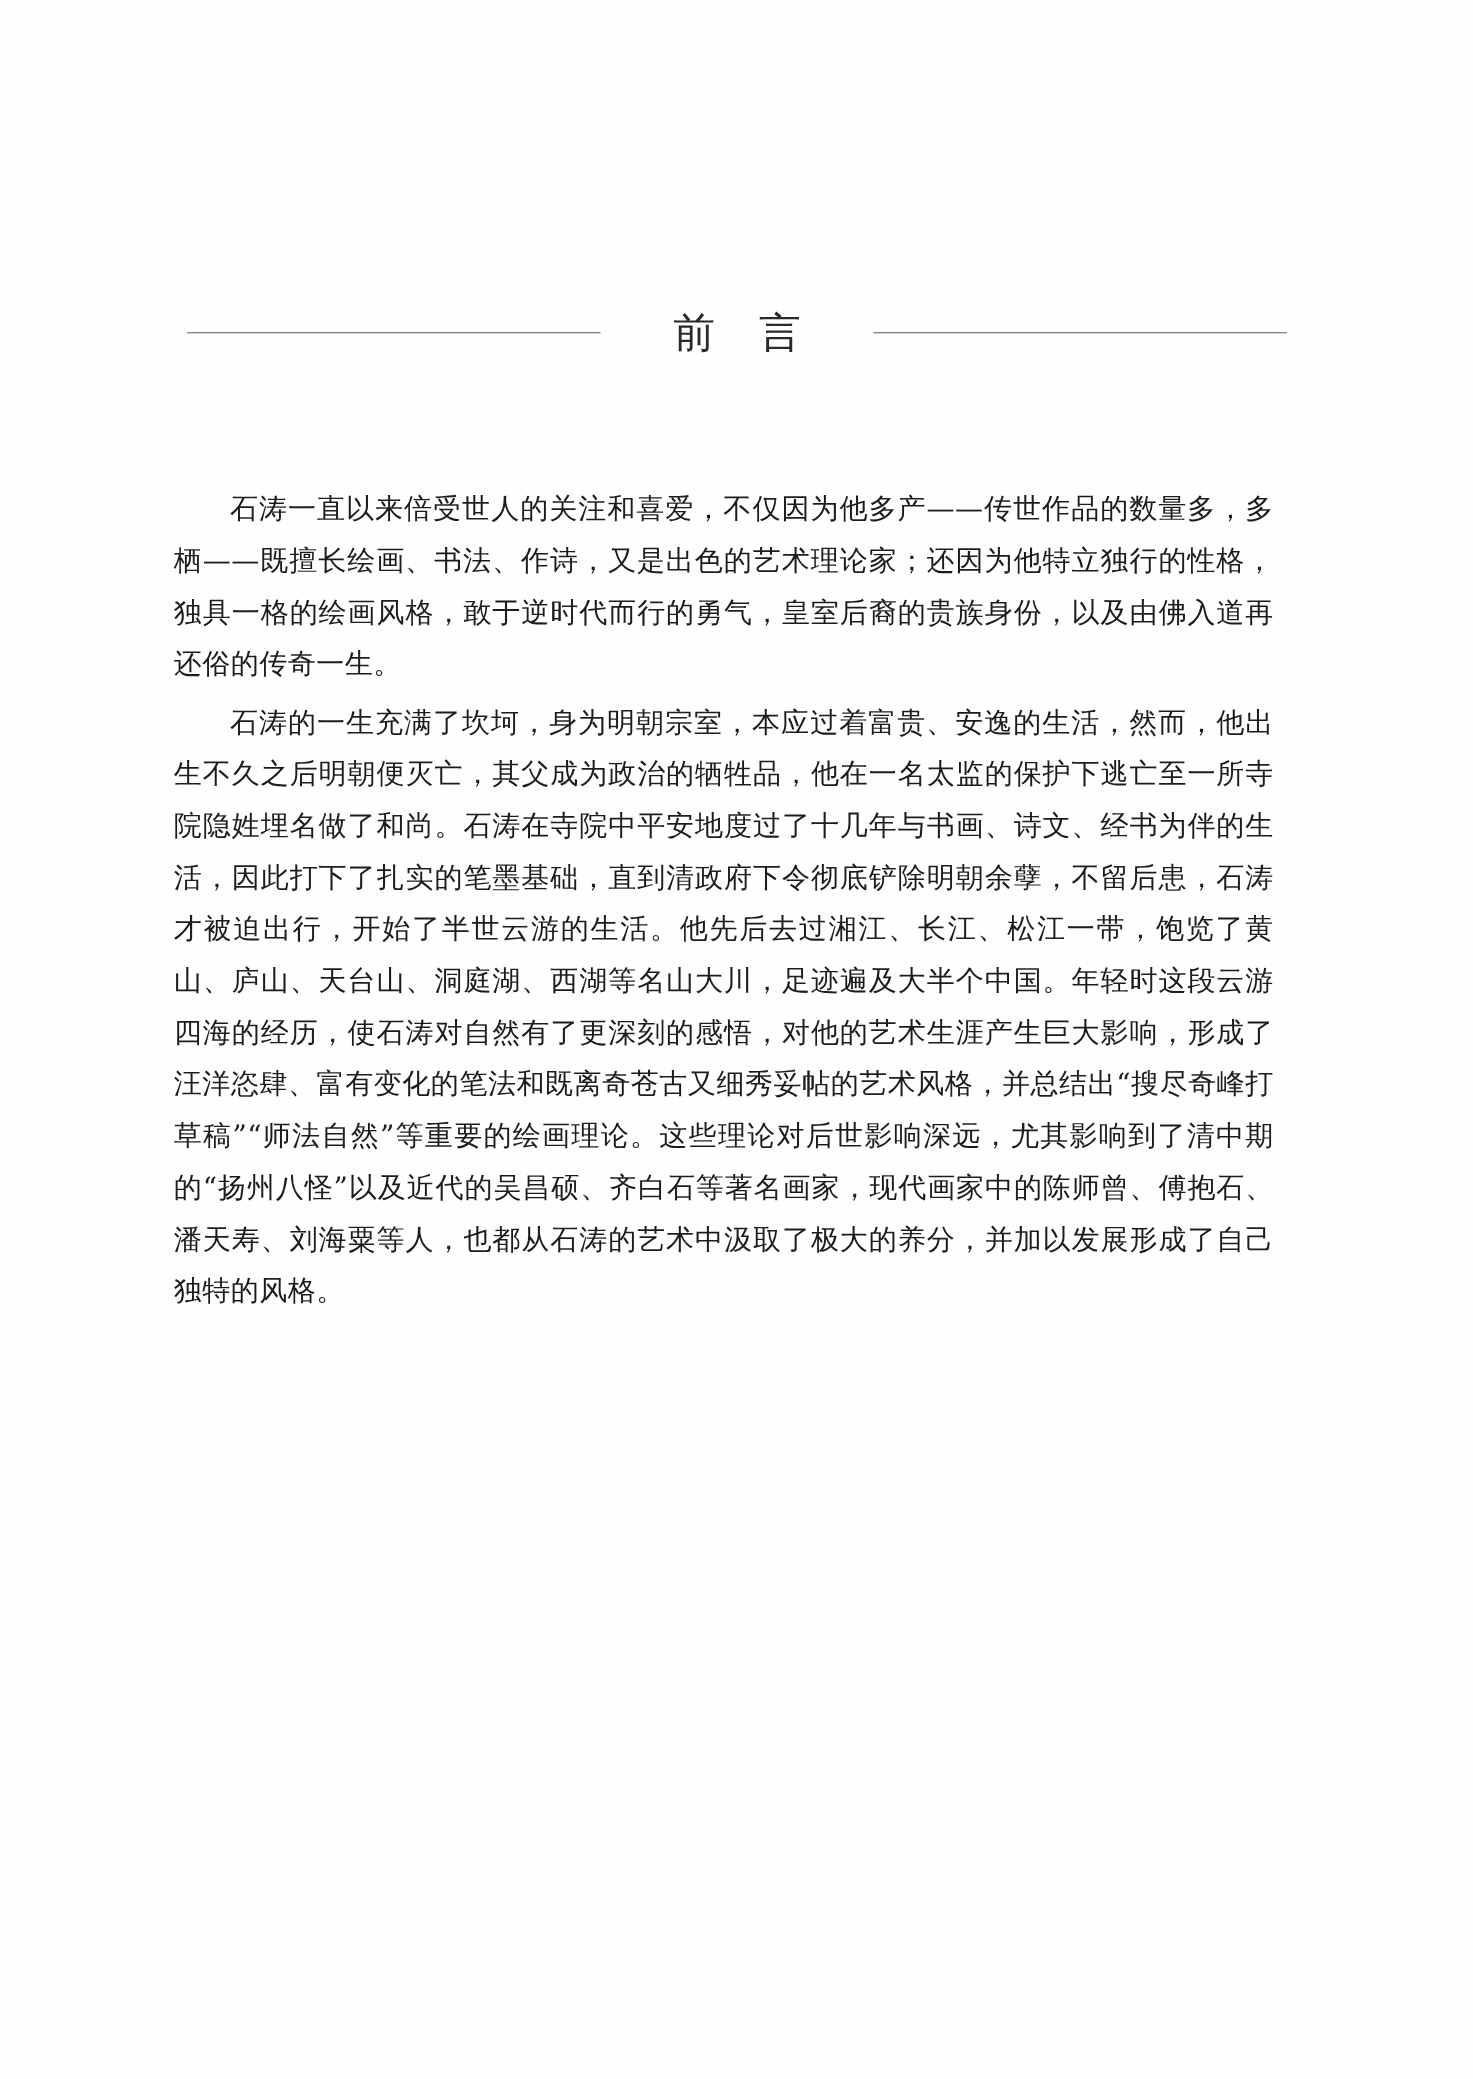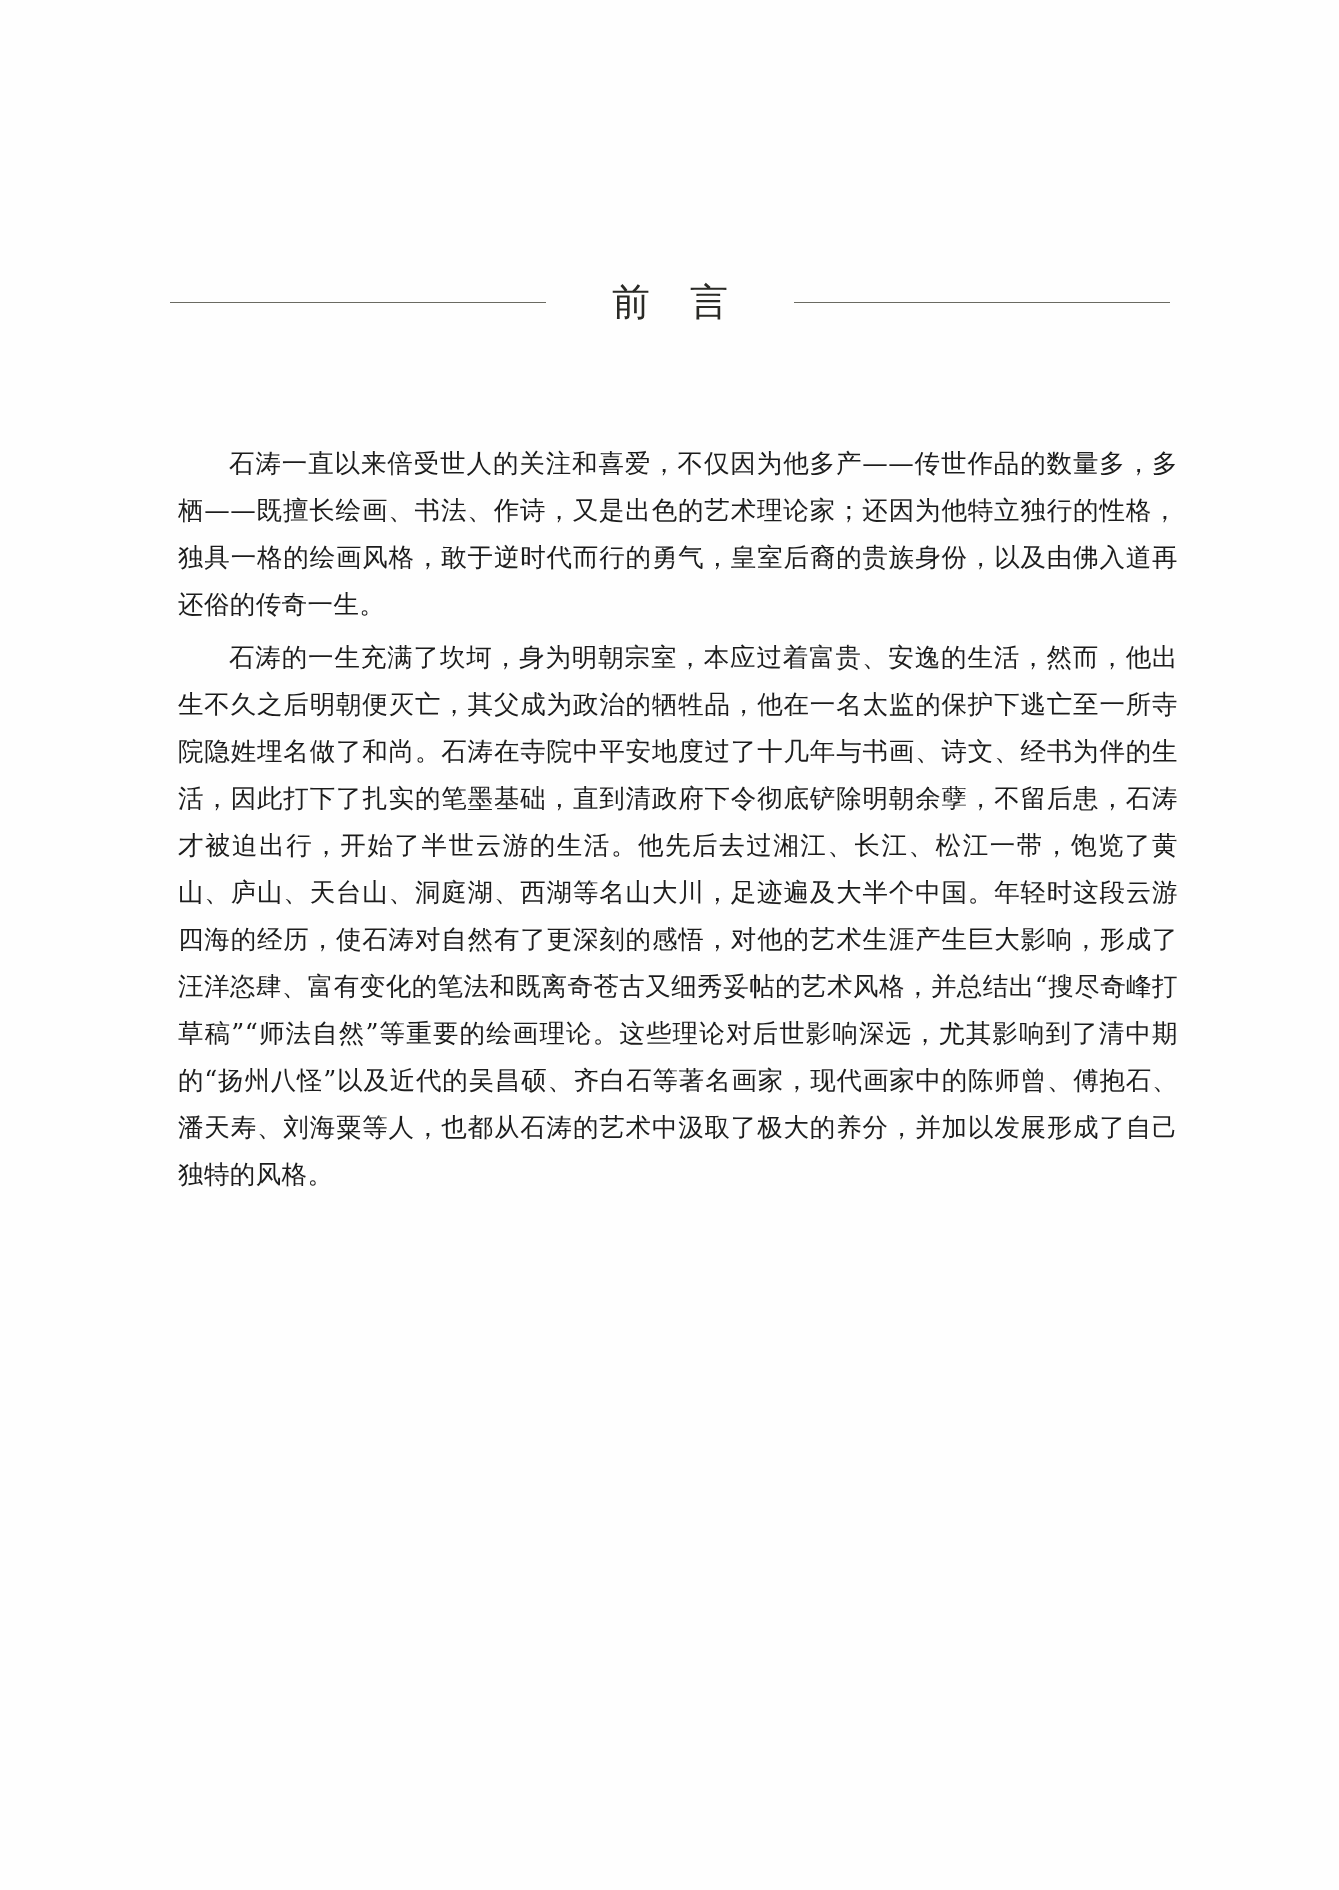--- a/index.html
+++ b/index.html
@@ -50,21 +50,21 @@
     color: #2a2a26;
     white-space: nowrap;
     line-height: 1;
     text-align: right;
   }
 
   
   .body-text {
     position: absolute;
     top: 440px;
-    left: 178px;
+    left: 158px;
     width: 1000px;
   }
   .para {
     margin: 0 0 6px 0;
     font-family: "DejaVu Serif", "Liberation Serif", serif;
     font-size: 25.5px;
     line-height: 47px;
     color: #1c1c1c;
     text-align: justify;
     text-justify: inter-character;

